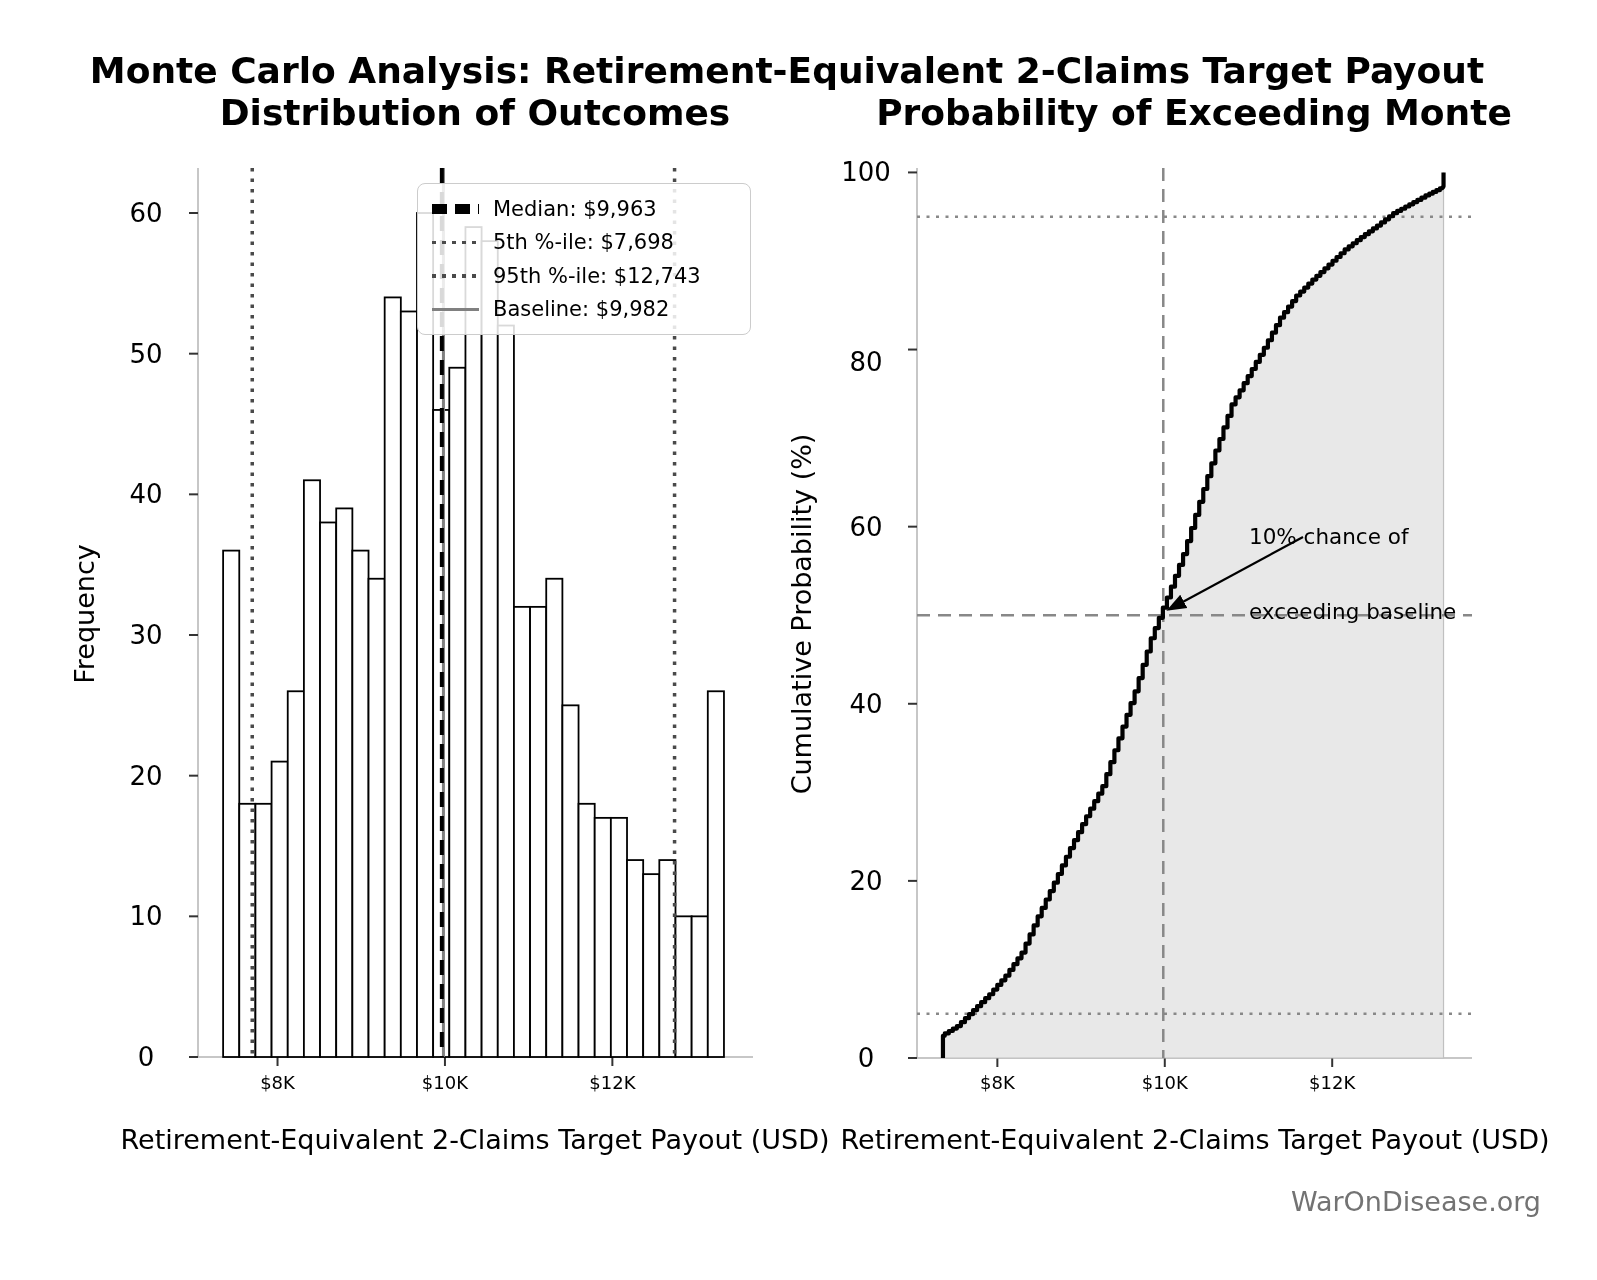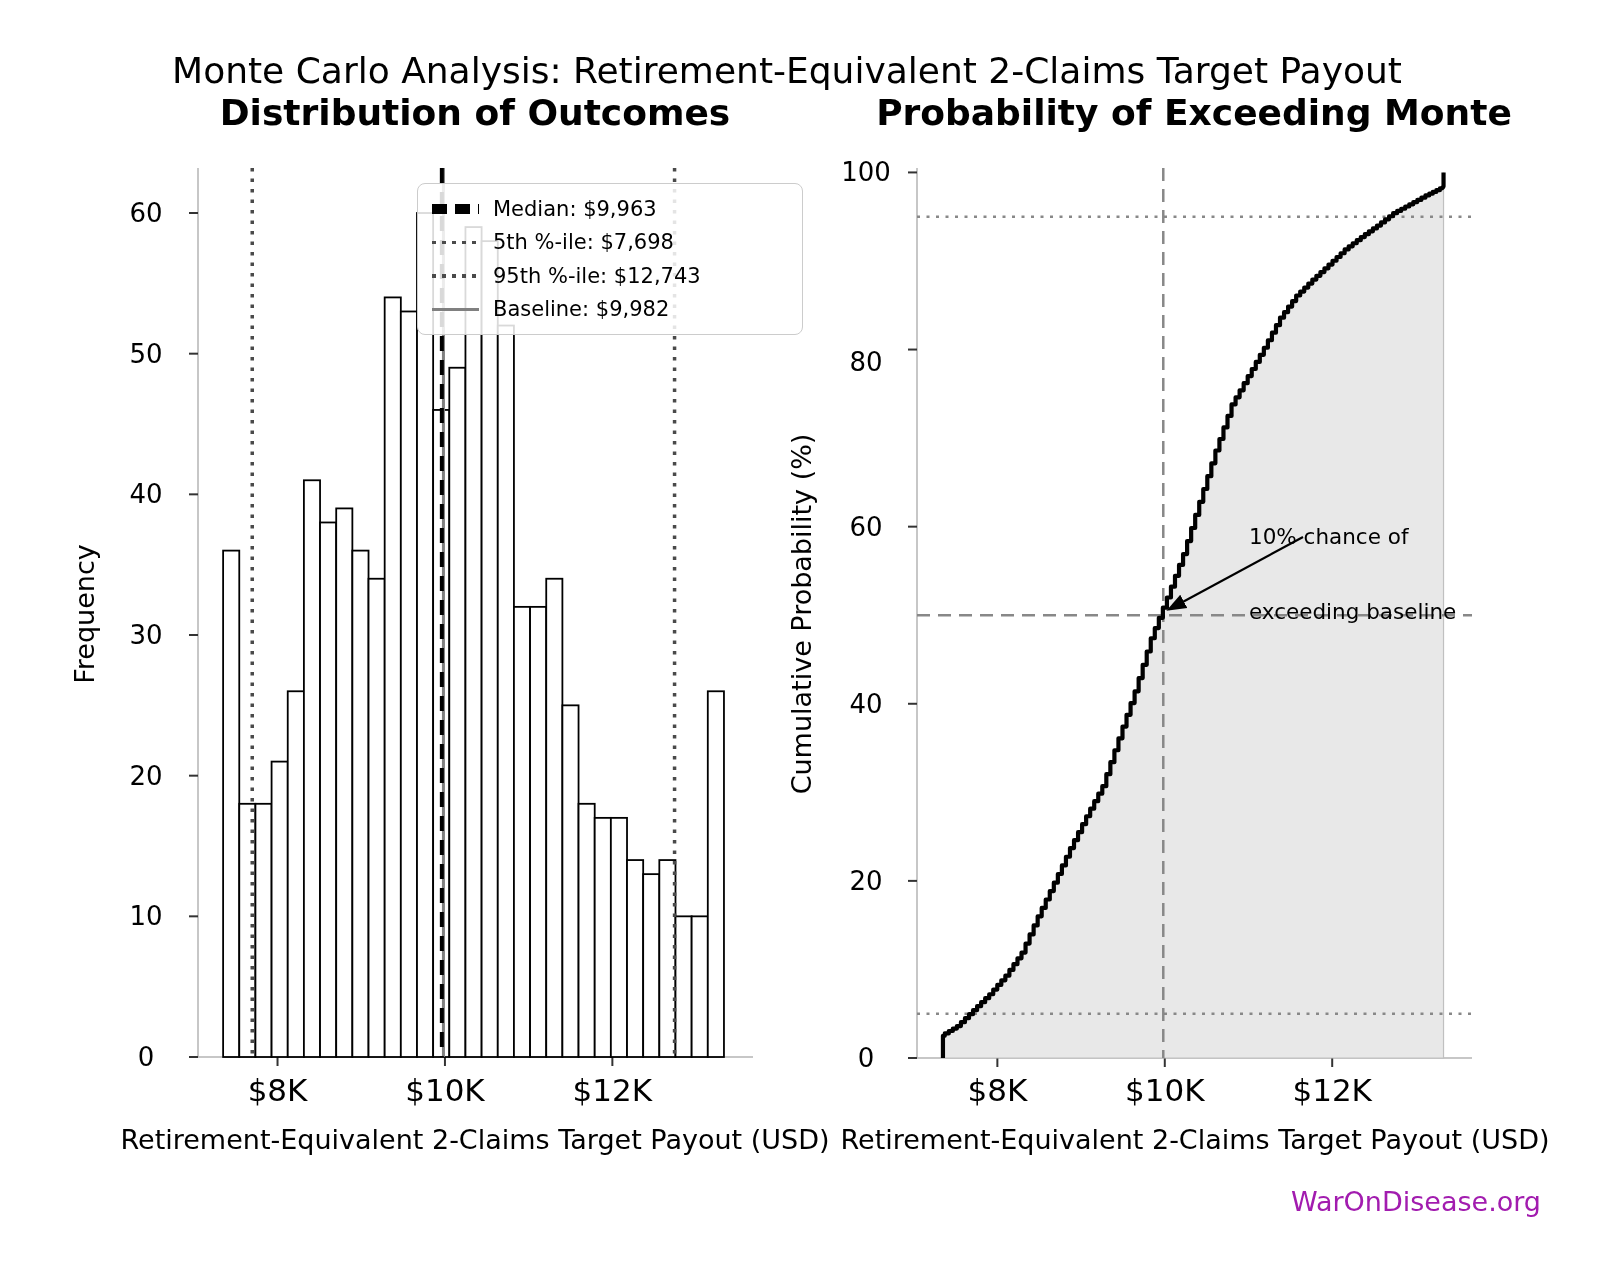--- a/index.html
+++ b/index.html
@@ -1,26 +1,26 @@
 <!DOCTYPE html>
 <html><head>
 <meta charset="utf-8">
 <style>
   html,body{margin:0;padding:0;background:#fff;}
   #canvas{position:relative;width:1597px;height:1280px;background:#ffffff;overflow:hidden;
           font-family:"DejaVu Sans","Liberation Sans",sans-serif;color:#000;}
   #plot-svg{position:absolute;left:0;top:0;}
   .abs{position:absolute;white-space:pre;}
-  .main-title{font-size:36px;font-weight:normal;transform:translateX(-50%);}
+  .main-title{font-size:36px;font-weight:bold;transform:translateX(-50%);}
   .sub-title{font-size:36px;font-weight:bold;transform:translateX(-50%);}
   .xlabel{font-size:27px;transform:translateX(-50%);}
   .ylabel{font-size:27px;transform:translate(-50%,-50%) rotate(-90deg);}
   .tick-label-y{font-size:26px;text-align:center;transform:translateY(-50%);}
-  .tick-label-x{font-size:31px;transform:translateX(-50%);}
-  .watermark{font-size:27px;color:#a21caf;transform:translateX(-100%);}
+  .tick-label-x{font-size:18px;transform:translateX(-50%);}
+  .watermark{font-size:27px;color:#737373;transform:translateX(-100%);}
   .legend{position:absolute;border:1.5px solid #cccccc;border-radius:8px;
           background:rgba(255,255,255,0.85);display:flex;flex-direction:column;
           justify-content:space-around;padding:8px 14px;box-sizing:border-box;}
   .legend-row{display:flex;align-items:center;gap:14px;}
   .legend-line{width:47px;flex:0 0 47px;}
   .ll-dashed{height:0;border-top:5px solid transparent;
              background:repeating-linear-gradient(90deg,#000 0 15px,transparent 15px 23px);
              height:5px;}
   .ll-dotted{height:3.5px;background:repeating-linear-gradient(90deg,#4a4a4a 0 3.5px,transparent 3.5px 10px);}
   .ll-solid{height:3px;background:#808080;}
@@ -113,21 +113,21 @@
   <div class="abs main-title" style="left:787px;top:50px;">Monte Carlo Analysis: Retirement-Equivalent 2-Claims Target Payout</div>
   <div class="abs sub-title" style="left:475px;top:92px;">Distribution of Outcomes</div>
   <div class="abs sub-title" style="left:1194px;top:92px;">Probability of Exceeding Monte</div>
 
   <div class="abs ylabel" style="left:84px;top:614px;">Frequency</div>
   <div class="abs ylabel" style="left:801px;top:614px;">Cumulative Probability (%)</div>
 
   <div class="abs xlabel" style="left:475px;top:1124px;">Retirement-Equivalent 2-Claims Target Payout (USD)</div>
   <div class="abs xlabel" style="left:1195px;top:1124px;">Retirement-Equivalent 2-Claims Target Payout (USD)</div>
 
-  <div class="legend" style="left:417px;top:183px;width:386px;height:152px;">
+  <div class="legend" style="left:417px;top:183px;width:334px;height:152px;">
     <div class="legend-row">
       <span class="legend-line ll-dashed"></span>
       <span class="legend-text">Median: $9,963</span>
     </div>
     <div class="legend-row">
       <span class="legend-line ll-dotted"></span>
       <span class="legend-text">5th %-ile: $7,698</span>
     </div>
     <div class="legend-row">
       <span class="legend-line ll-dotted"></span>

